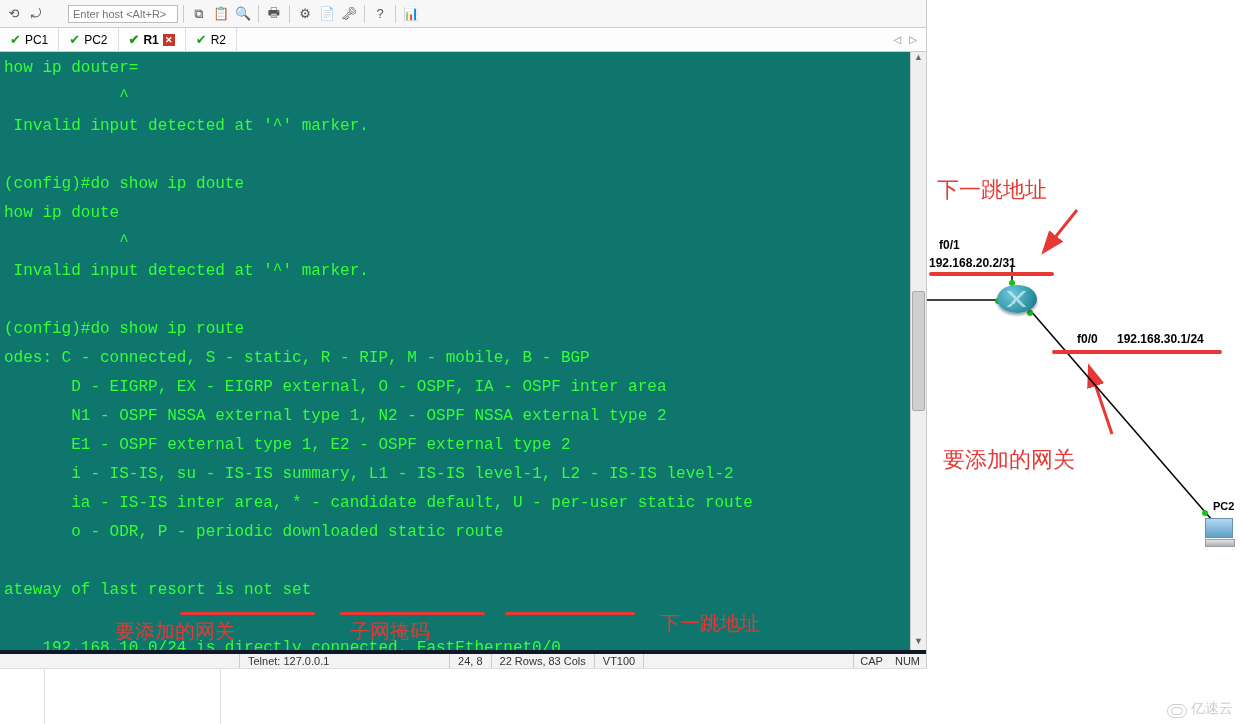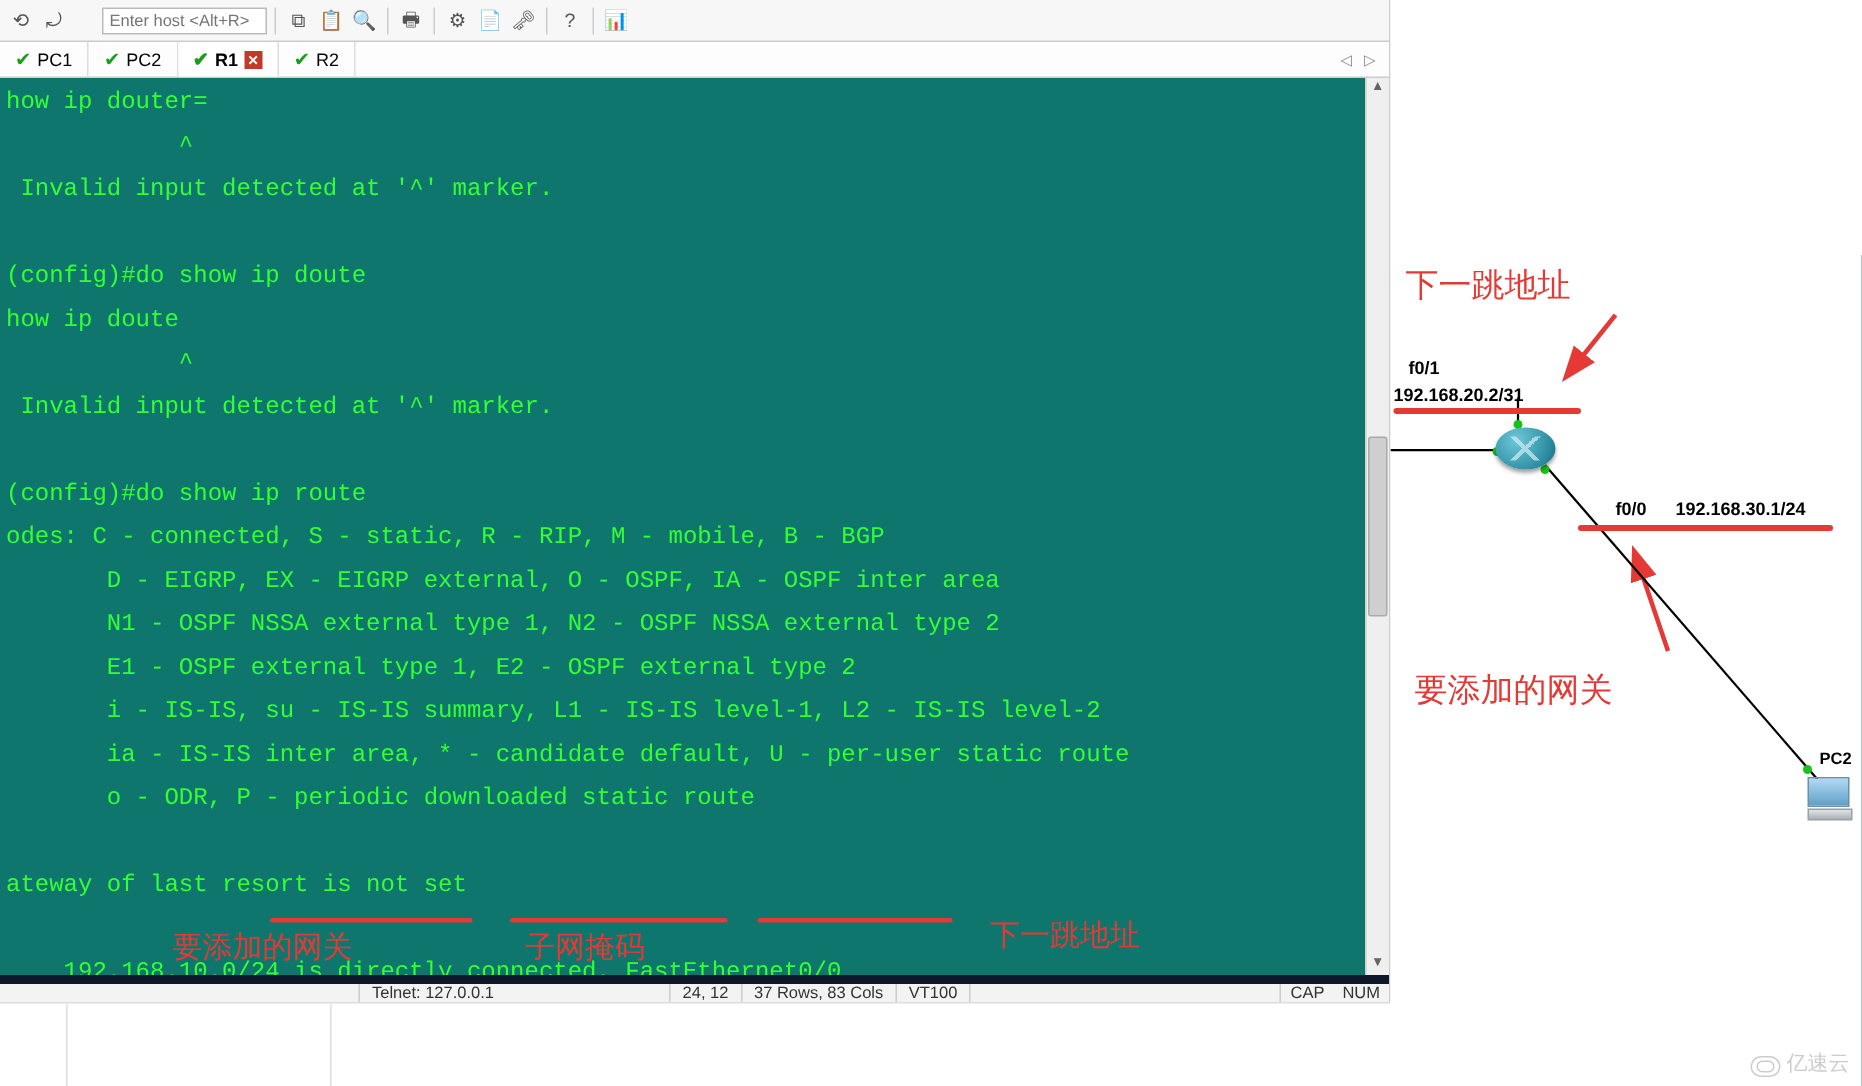--- a/index.html
+++ b/index.html
@@ -151,21 +151,21 @@
     height: 3px;
     background: #e53935;
     pointer-events: none;
     border-radius: 2px;
   }
 
   
   .status {
     height: 18px;
     background: #f3f3f3;
-    border-top: 6px solid #0f172a;
+    border-top: 4px solid #0f172a;
     display: flex;
     align-items: center;
     font-size: 11px;
     color: #333;
   }
   .status .seg {
     border-right: 1px solid #ccc;
     padding: 0 8px;
     height: 100%;
     display: flex;
@@ -375,22 +375,22 @@
     <div class="terminal-scroll">
       <div class="arrow-up">▲</div>
       <div class="thumb"></div>
       <div class="arrow-down">▼</div>
     </div>
   </div>
 
   <div class="status">
     <div class="seg" style="width:240px;"></div>
     <div class="seg grow">Telnet:  127.0.0.1</div>
-    <div class="seg">24,  12</div>
-    <div class="seg">37 Rows, 83 Cols</div>
+    <div class="seg">24,  8</div>
+    <div class="seg">22 Rows, 83 Cols</div>
     <div class="seg">VT100</div>
     <div class="seg" style="flex:1"></div>
     <div class="seg right">CAP</div>
     <div class="seg right">NUM</div>
   </div>
 </div>
 
 <div class="ghost-grid">
   <div style="left:44px;"></div>
   <div style="left:220px;"></div>

